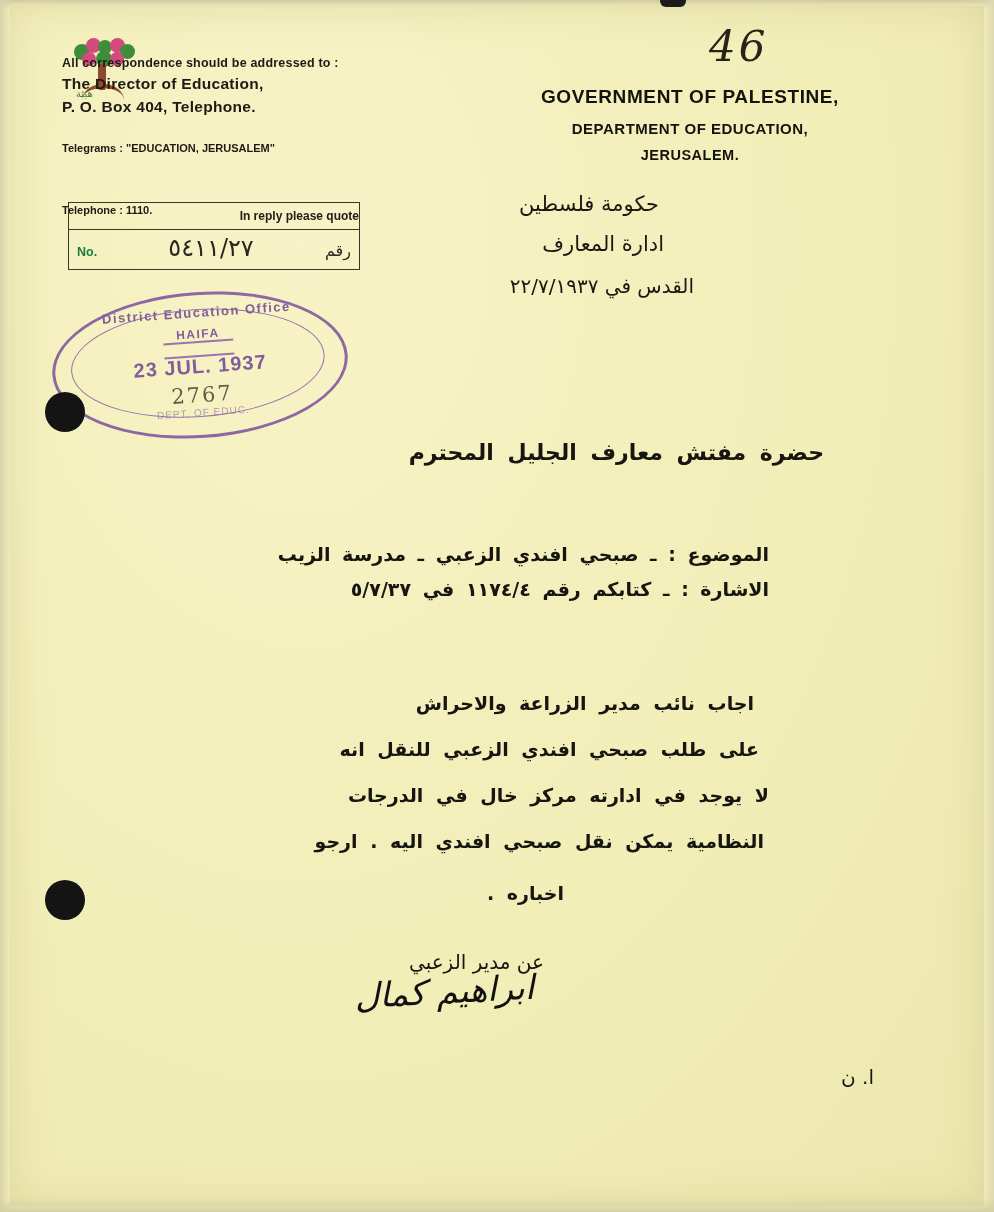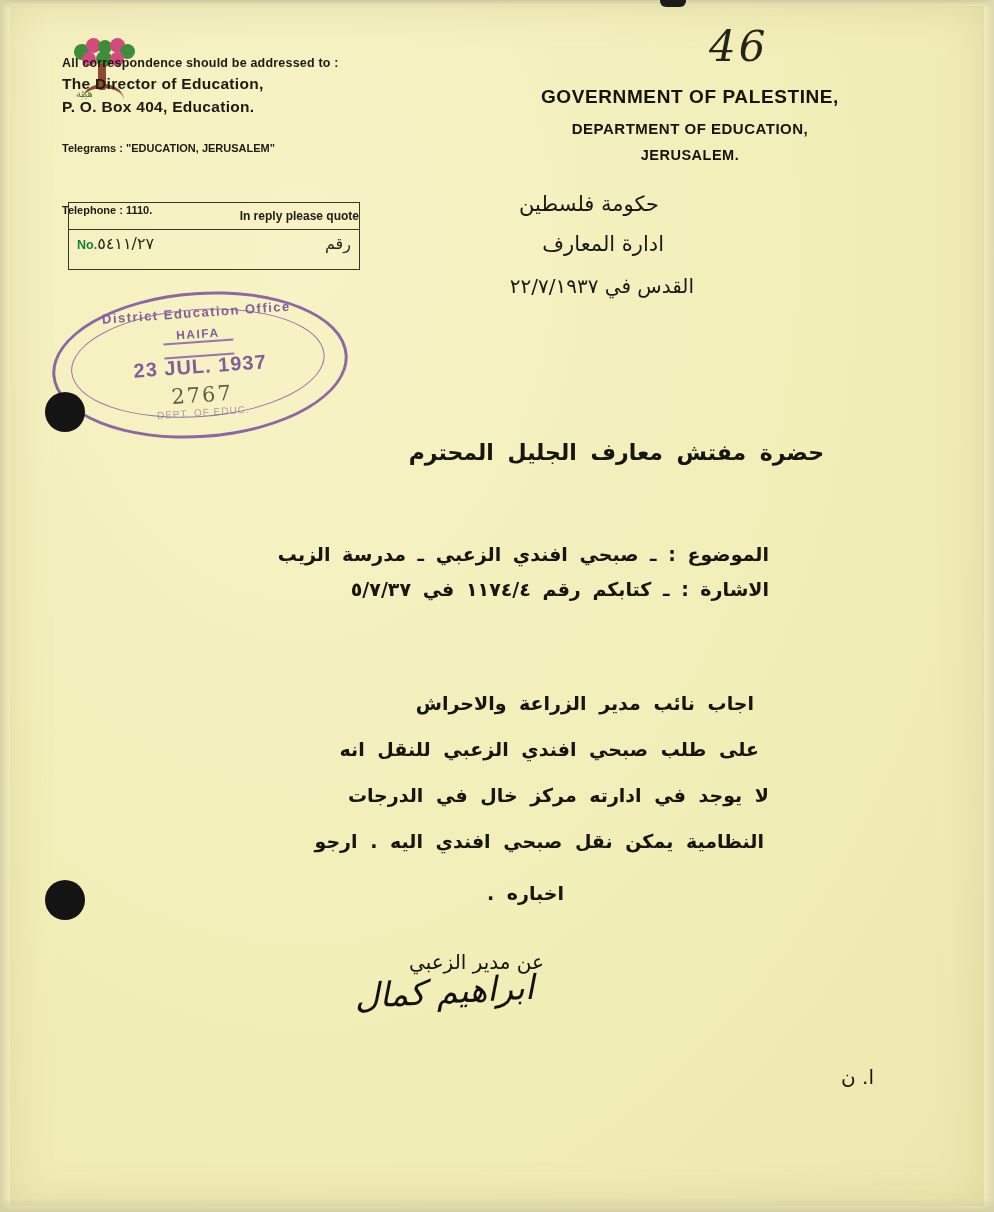--- a/index.html
+++ b/index.html
@@ -145,21 +145,22 @@
     align-items: baseline;
     padding: 4px 8px 0 8px;
   }
   .reply-box .rb-no {
     font-size: 12.5px;
     font-weight: bold;
     color: #15803d;
   }
   .reply-box .rb-value {
     flex: 1;
-    font-size: 16px;
+    text-align: center;
+    font-size: 24px;
     color: #2a2720;
     font-family: "DejaVu Sans", sans-serif;
     letter-spacing: 1px;
   }
   .reply-box .rb-raqm {
     font-size: 16px;
     color: #2a2720;
     font-family: "DejaVu Sans", sans-serif;
   }
 
@@ -400,21 +401,21 @@
       <div class="blob" style="left:40px;top:14px;width:14px;height:14px;background:#d34b7e;"></div>
     </div>
     <div class="trunk"></div>
     <div class="root"></div>
     <div class="arabic-tag">هيئة</div>
   </div>
 
   <div class="letterhead">
     <div class="lh-line">All correspondence should be addressed to :</div>
     <div class="lh-line big">The Director of Education,</div>
-    <div class="lh-line big">P. O. Box 404, Education.</div>
+    <div class="lh-line big">P. O. Box 404, Telephone.</div>
     <div class="lh-small lh-telegrams">Telegrams : "EDUCATION, JERUSALEM"</div>
     <div class="lh-small">Telephone : 1110.</div>
   </div>
 
   <div class="reply-box">
     <div class="rb-title">In reply please quote</div>
     <div class="rb-row">
       <span class="rb-no">No.</span>
       <span class="rb-value">٥٤١١/٢٧</span>
       <span class="rb-raqm">رقم</span>

